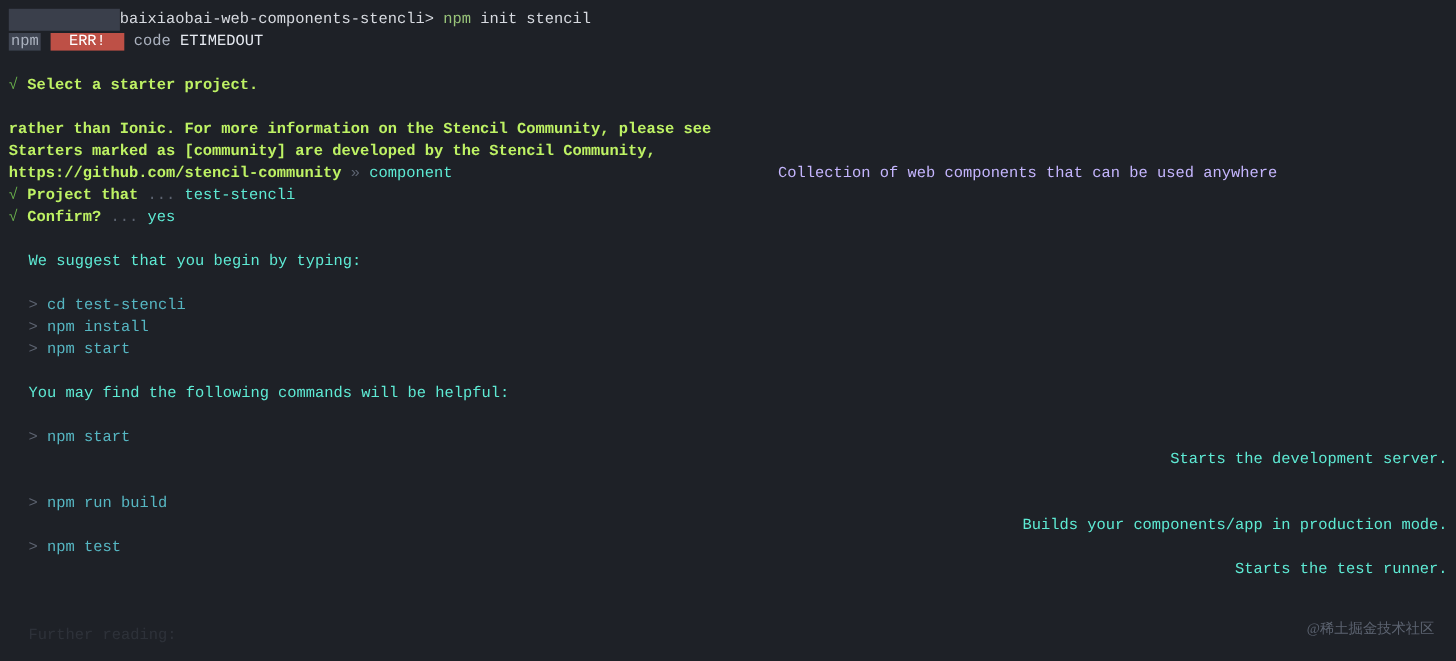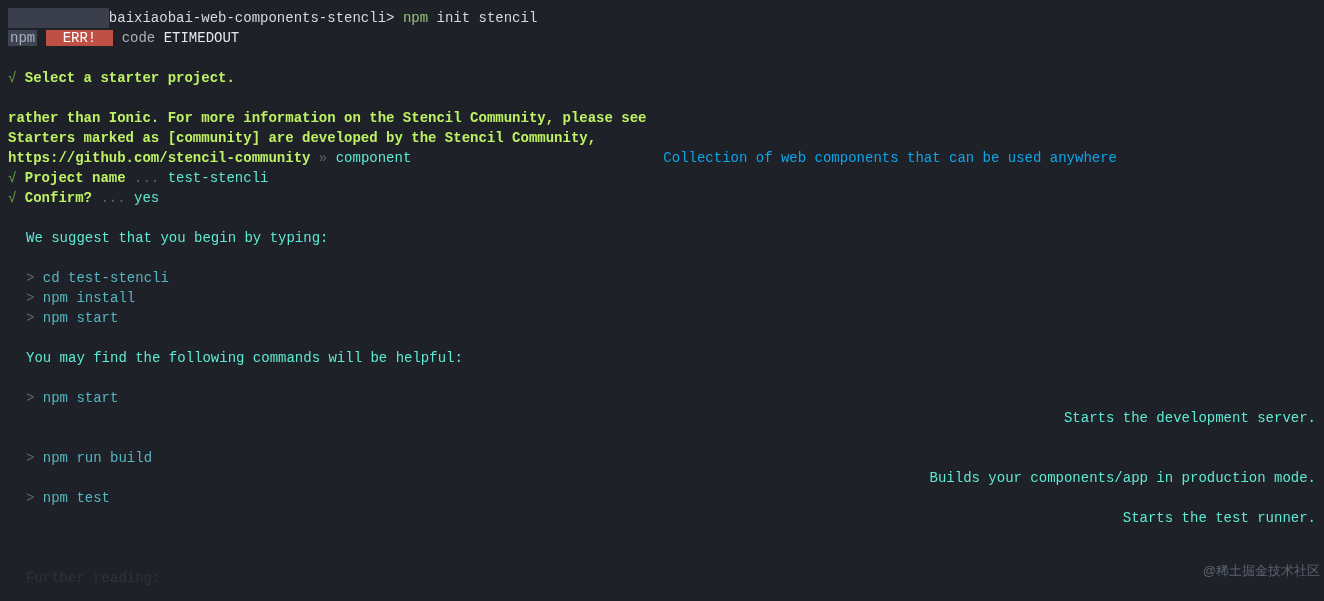--- a/index.html
+++ b/index.html
@@ -29,21 +29,22 @@
     .white {
       color: #d7dae0;
     }
     .bright-white {
       color: #e5e9f0;
     }
     .gray {
       color: #5c6370;
     }
     .gray2 {
-      color: #0ea5e9;
+      color: #c4b5fd;
+      margin-left: 44px;
     }
     .gray-light {
       color: #5eead4;
     }
     .green {
       color: #98c379;
     }
     .green-check {
       color: #6ab04c;
     }
@@ -63,25 +64,25 @@
     .code-text {
       color: #abb2bf;
     }
     .redacted {
       background: #3a3f4b;
       color: transparent;
       display: inline-block;
     }
     .watermark {
       position: absolute;
-      right: 4px;
+      right: 20px;
       bottom: 20px;
       color: #5c6370;
       font-size: 13px;
-      font-family: Liberation Sans, sans-serif;
+      font-family: Liberation Serif, serif;
     }
     .indent {
       padding-left: 18px;
     }
     .indent2 {
       padding-left: 34px;
       text-align: right;
     }
   </style>
 </head>
@@ -89,21 +90,21 @@
 
 <div>
   <div class="line"><span class="redacted">            </span><span class="white">baixiaobai-web-components-stencli&gt;</span><span class="white"> </span><span class="green">npm</span><span class="white"> init stencil</span></div>
   <div class="line"><span class="npm-tag">npm</span><span> </span><span class="err-tag">ERR!</span><span> </span><span class="code-text">code</span><span> </span><span class="bright-white">ETIMEDOUT</span></div>
   <div class="line">&nbsp;</div>
   <div class="line"><span class="green-check">√</span><span class="bold"> Select a starter project.</span></div>
   <div class="line">&nbsp;</div>
   <div class="line"><span class="bold">rather than Ionic. For more information on the Stencil Community, please see</span></div>
   <div class="line"><span class="bold">Starters marked as [community] are developed by the Stencil Community,</span></div>
   <div class="line"><span class="bold">https://github.com/stencil-community</span><span class="gray"> » </span><span class="gray-light">component</span><span>                              </span><span class="gray2">Collection of web components that can be used anywhere</span></div>
-  <div class="line"><span class="green-check">√</span><span class="bold"> Project name</span><span class="gray"> ... </span><span class="gray-light">test-stencli</span></div>
+  <div class="line"><span class="green-check">√</span><span class="bold"> Project that</span><span class="gray"> ... </span><span class="gray-light">test-stencli</span></div>
   <div class="line"><span class="green-check">√</span><span class="bold"> Confirm?</span><span class="gray"> ... </span><span class="gray-light">yes</span></div>
   <div class="line">&nbsp;</div>
   <div class="line indent"><span class="gray-light">We suggest that you begin by typing:</span></div>
   <div class="line">&nbsp;</div>
   <div class="line indent"><span class="gray">&gt; </span><span class="cyan">cd test-stencli</span></div>
   <div class="line indent"><span class="gray">&gt; </span><span class="cyan">npm install</span></div>
   <div class="line indent"><span class="gray">&gt; </span><span class="cyan">npm start</span></div>
   <div class="line">&nbsp;</div>
   <div class="line indent"><span class="gray-light">You may find the following commands will be helpful:</span></div>
   <div class="line">&nbsp;</div>

